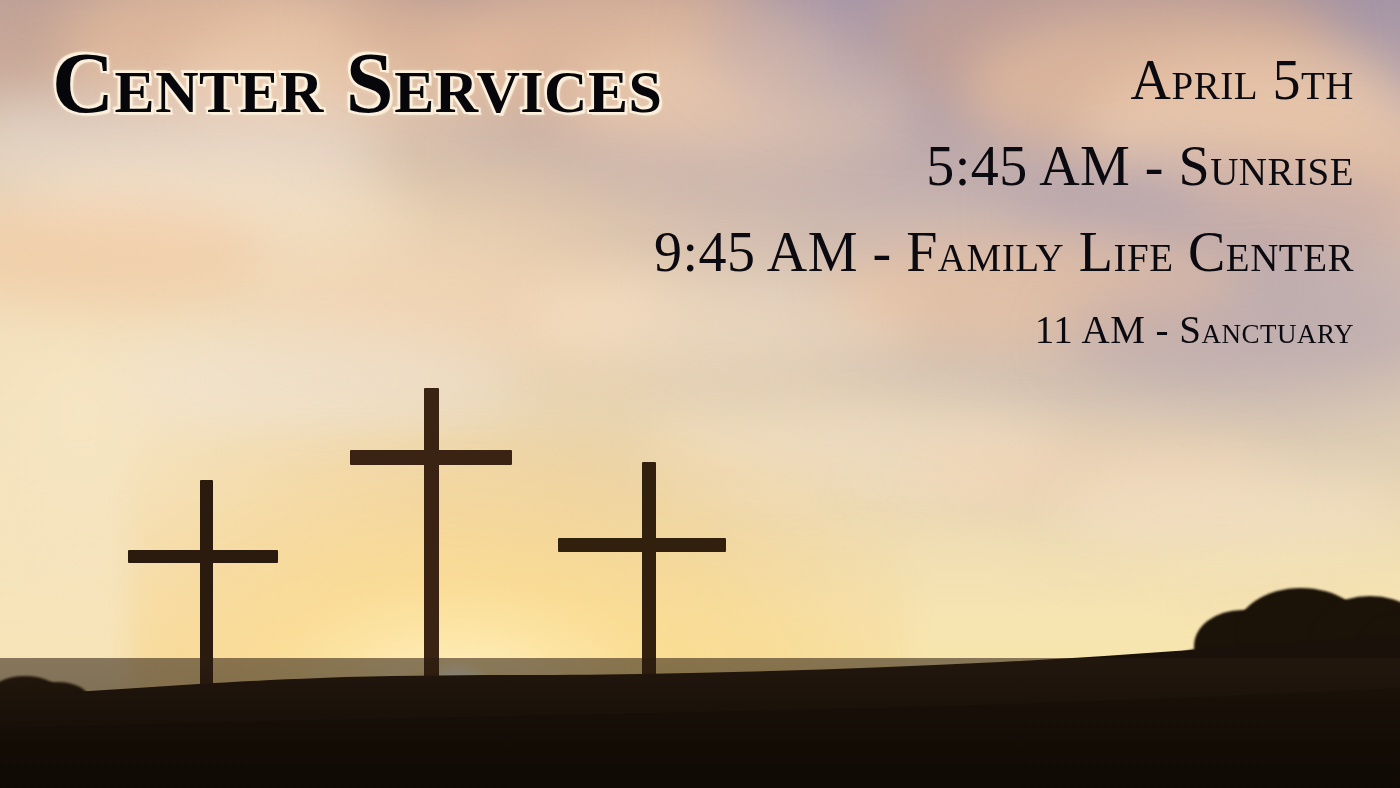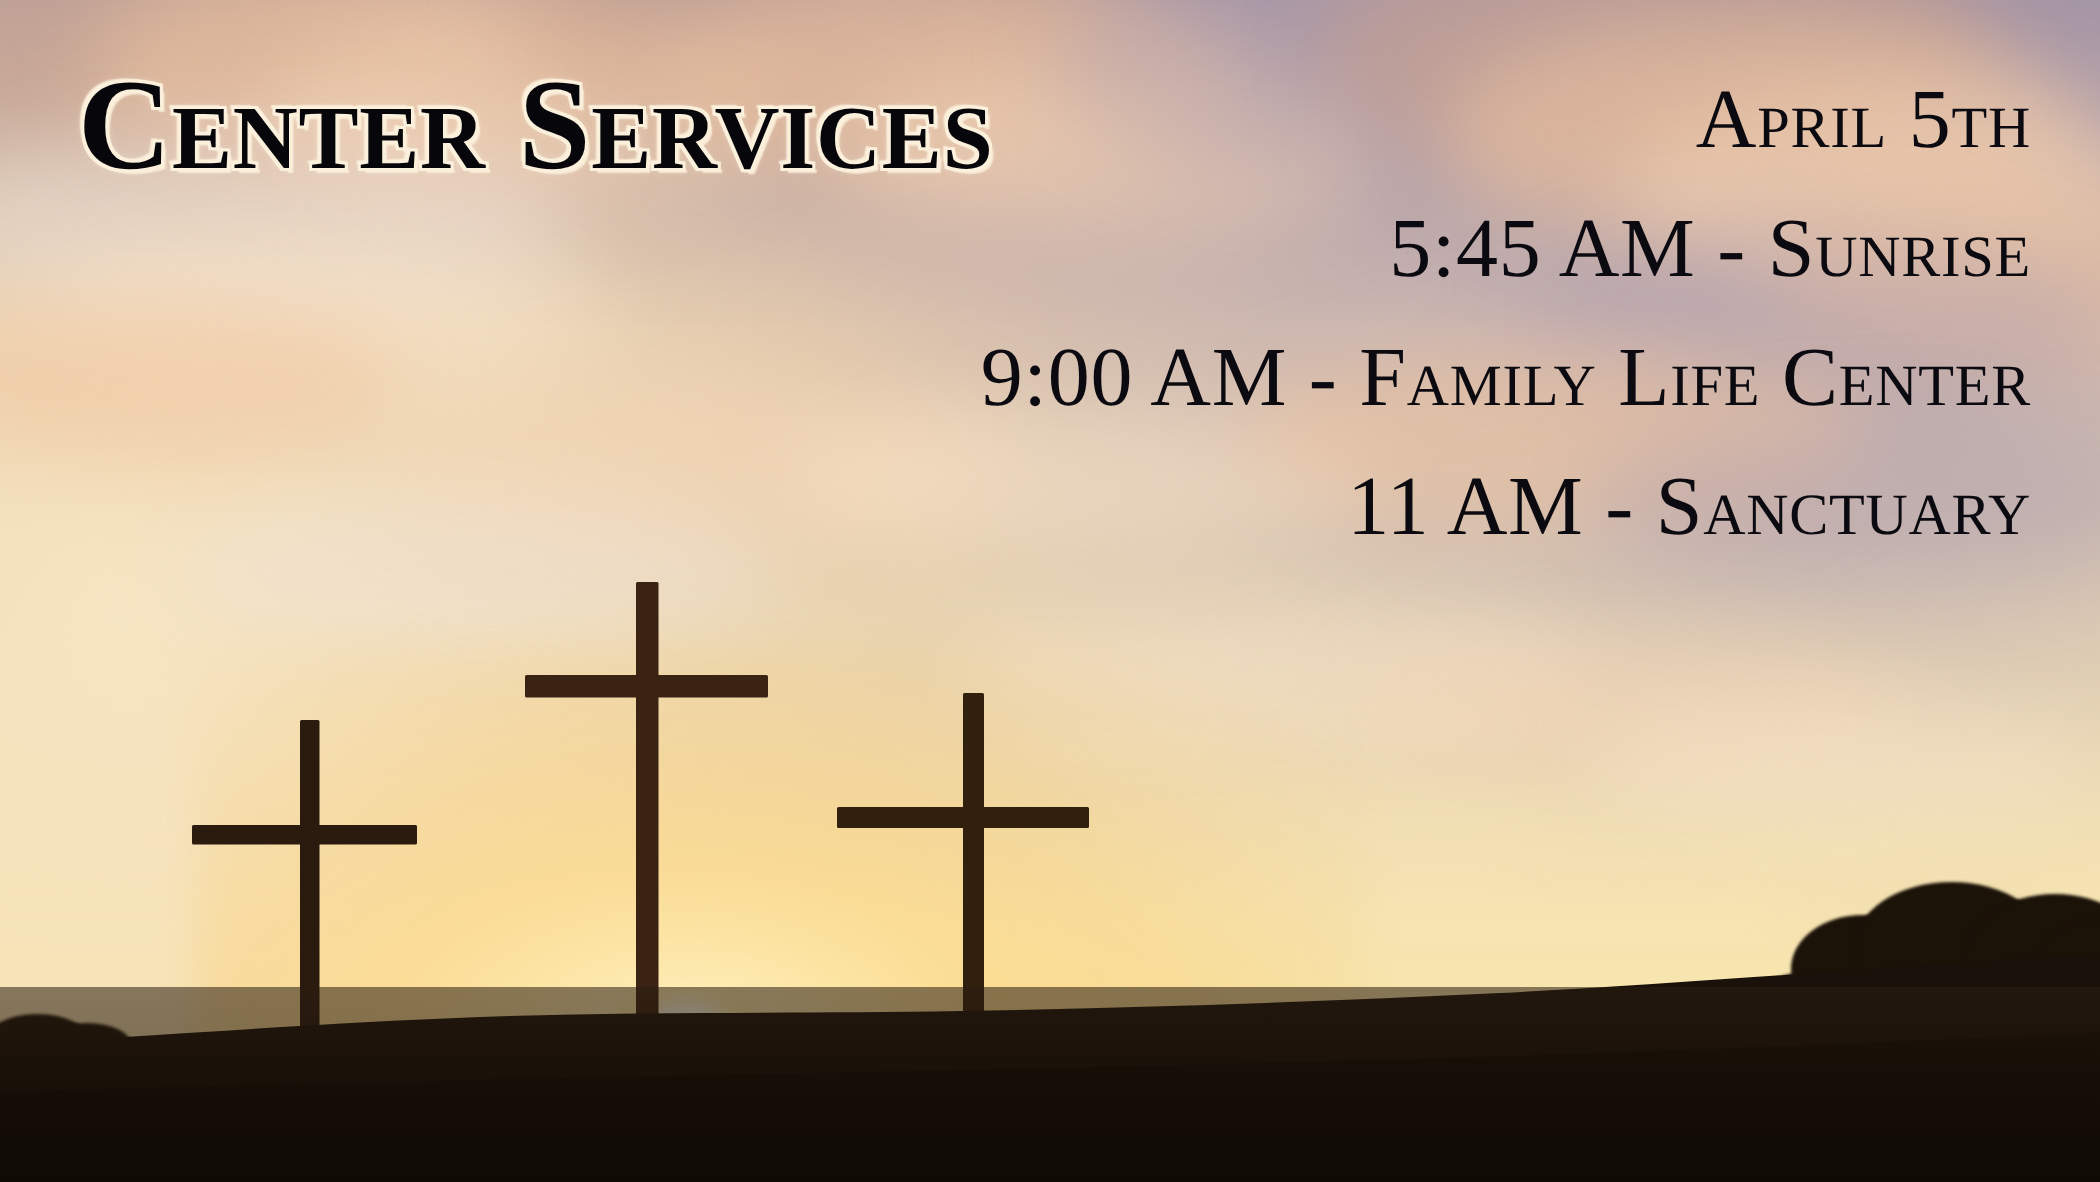--- a/index.html
+++ b/index.html
@@ -189,21 +189,21 @@
   .line {
     white-space: nowrap;
     font-weight: 400;
     letter-spacing: 0.5px;
     line-height: 1.0;
   }
   .l1 { font-size: 56px; margin-bottom: 30px; }
   .l2 { font-size: 56px; margin-bottom: 30px; }
   .l3 { font-size: 48px; margin-bottom: 32px; }
   .l4 { font-size: 56px; margin-bottom: 30px; }
-  .l5 { font-size: 56px; }
+  .l5 { font-size: 39px; }
 </style>
 </head>
 <body>
 
 <div id="stage">
 
   <div class="sky-base"></div>
   <div class="sky-left-warm"></div>
   <div class="sky-right-cool"></div>
   <div class="sky-top-dark"></div>
@@ -327,17 +327,17 @@
                L1400,210 L0,210 Z" fill="#110b05"></path>
     </svg>
     <div class="field-dark" style="opacity:0.55;"></div>
   </div>
 
   <div class="title">Center Services</div>
 
   <div class="infoblock">
     <div class="line l1">April 5th</div>
     <div class="line l2">5:45 AM - Sunrise</div>
-    <div class="line l4">9:00 AM - Family Life Center</div>
+    <div class="line l4">9:45 AM - Family Life Center</div>
     <div class="line l5">11 AM - Sanctuary</div>
   </div>
 
 </div>
 
 </body></html>

